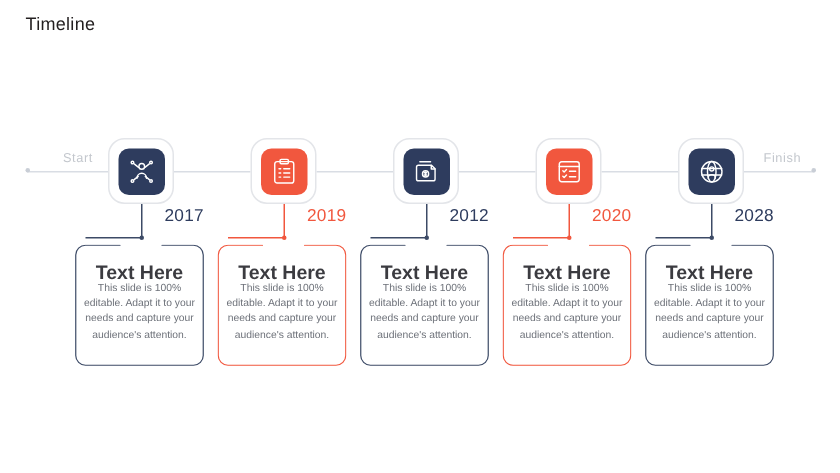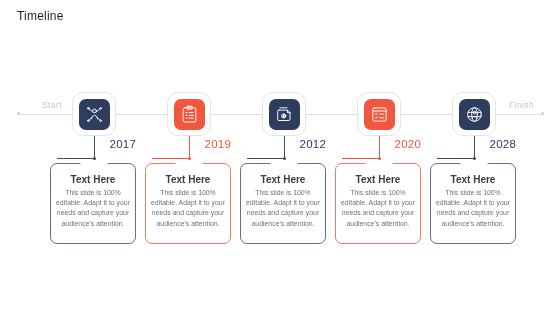--- a/index.html
+++ b/index.html
@@ -147,21 +147,21 @@
   }
   .card.navy  .year { color: #2e3c5e; }
   .card.coral .year { color: #f1573e; }
 
   .card .heading {
     position: absolute;
     left: 0;
     right: 0;
     top: 11px;
     text-align: center;
-    font-size: 10px;
+    font-size: 13px;
     font-weight: bold;
     color: #3b3b40;
   }
   .card .body {
     position: absolute;
     left: 5px;
     right: 5px;
     top: 25px;
     text-align: center;
     font-size: 6.9px;

